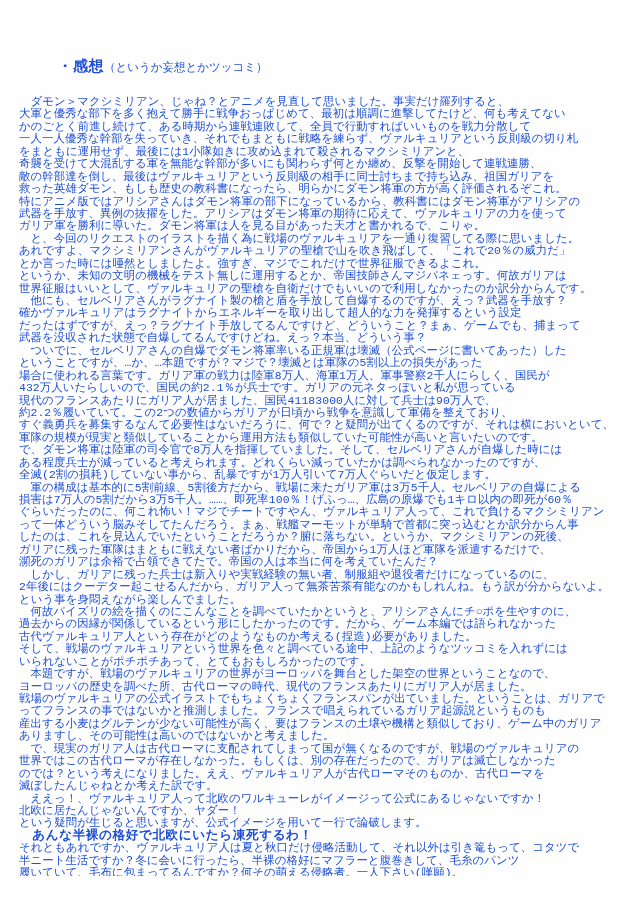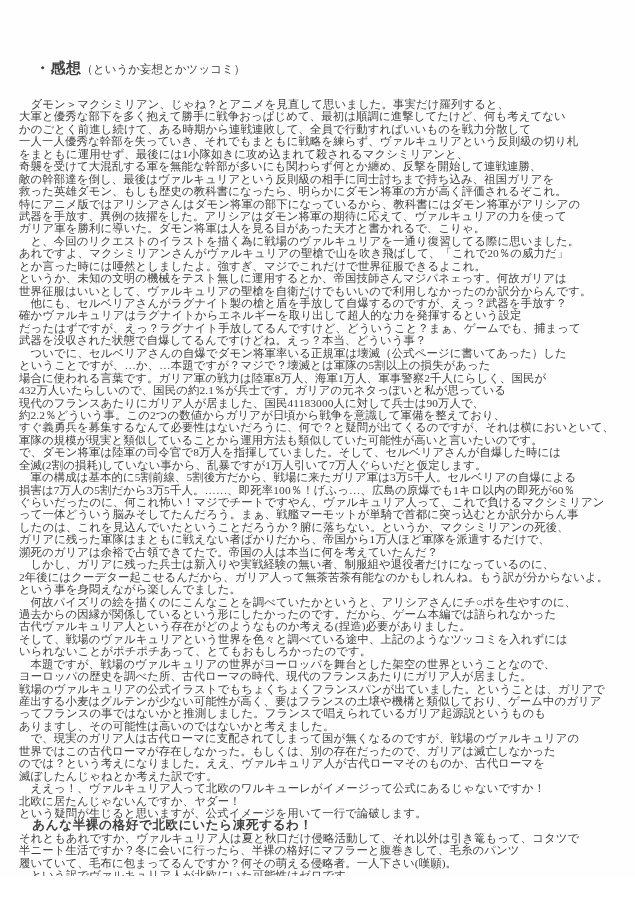--- a/index.html
+++ b/index.html
@@ -6,22 +6,22 @@
     margin: 0;
     padding: 0;
     background: #ffffff;
   }
   .page {
     position: relative;
     width: 635px;
     height: 876px;
     background: #fefefe;
     overflow: hidden;
-    font-family: Liberation Serif, serif;
-    color: #404040;
+    font-family: Liberation Mono, monospace;
+    color: #1d4ed8;
     box-sizing: border-box;
     padding: 42px 14px 0 19px;
   }
   .heading {
     white-space: pre;
     margin-bottom: 3px;
     line-height: 17px;
   }
   .heading .heading-title {
     font-weight: bold;
@@ -74,45 +74,46 @@
       <div class="line">世界征服はいいとして、ヴァルキュリアの聖槍を自衛だけでもいいので利用しなかったのか訳分からんです。</div>
       <div class="line">　他にも、セルベリアさんがラグナイト製の槍と盾を手放して自爆するのですが、えっ？武器を手放す？</div>
       <div class="line">確かヴァルキュリアはラグナイトからエネルギーを取り出して超人的な力を発揮するという設定</div>
       <div class="line">だったはずですが、えっ？ラグナイト手放してるんですけど、どういうこと？まぁ、ゲームでも、捕まって</div>
       <div class="line">武器を没収された状態で自爆してるんですけどね。えっ？本当、どういう事？</div>
       <div class="line">　ついでに、セルベリアさんの自爆でダモン将軍率いる正規軍は壊滅（公式ページに書いてあった）した</div>
       <div class="line">ということですが、…か、…本題ですが？マジで？壊滅とは軍隊の5割以上の損失があった</div>
       <div class="line">場合に使われる言葉です。ガリア軍の戦力は陸軍8万人、海軍1万人、軍事警察2千人にらしく、国民が</div>
       <div class="line">432万人いたらしいので、国民の約2.1％が兵士です。ガリアの元ネタっぽいと私が思っている</div>
       <div class="line">現代のフランスあたりにガリア人が居ました、国民41183000人に対して兵士は90万人で、</div>
-      <div class="line">約2.2％どういう事。この2つの数値からガリアが日頃から戦争を意識して軍備を整えており、</div>
+      <div class="line">約2.2％履いていて。この2つの数値からガリアが日頃から戦争を意識して軍備を整えており、</div>
       <div class="line">すぐ義勇兵を募集するなんて必要性はないだろうに、何で？と疑問が出てくるのですが、それは横においといて、</div>
       <div class="line">軍隊の規模が現実と類似していることから運用方法も類似していた可能性が高いと言いたいのです。</div>
       <div class="line">で、ダモン将軍は陸軍の司令官で8万人を指揮していました。そして、セルベリアさんが自爆した時には</div>
+      <div class="line">ある程度兵士が減っていると考えられます。どれくらい減っていたかは調べられなかったのですが、</div>
       <div class="line">全滅(2割の損耗)していない事から、乱暴ですが1万人引いて7万人ぐらいだと仮定します。</div>
       <div class="line">　軍の構成は基本的に5割前線、5割後方だから、戦場に来たガリア軍は3万5千人。セルベリアの自爆による</div>
       <div class="line">損害は7万人の5割だから3万5千人。……、即死率100％！げふっ…、広島の原爆でも1キロ以内の即死が60％</div>
       <div class="line">ぐらいだったのに、何これ怖い！マジでチートですやん、ヴァルキュリア人って、これで負けるマクシミリアン</div>
       <div class="line">って一体どういう脳みそしてたんだろう。まぁ、戦艦マーモットが単騎で首都に突っ込むとか訳分からん事</div>
       <div class="line">したのは、これを見込んでいたということだろうか？腑に落ちない。というか、マクシミリアンの死後、</div>
       <div class="line">ガリアに残った軍隊はまともに戦えない者ばかりだから、帝国から1万人ほど軍隊を派遣するだけで、</div>
       <div class="line">瀕死のガリアは余裕で占領できてたで。帝国の人は本当に何を考えていたんだ？</div>
       <div class="line">　しかし、ガリアに残った兵士は新入りや実戦経験の無い者、制服組や退役者だけになっているのに、</div>
       <div class="line">2年後にはクーデター起こせるんだから、ガリア人って無茶苦茶有能なのかもしれんね。もう訳が分からないよ。</div>
       <div class="line">という事を身悶えながら楽しんでました。</div>
       <div class="line">　何故パイズリの絵を描くのにこんなことを調べていたかというと、アリシアさんにチ○ポを生やすのに、</div>
       <div class="line">過去からの因縁が関係しているという形にしたかったのです。だから、ゲーム本編では語られなかった</div>
       <div class="line">古代ヴァルキュリア人という存在がどのようなものか考える(捏造)必要がありました。</div>
       <div class="line">そして、戦場のヴァルキュリアという世界を色々と調べている途中、上記のようなツッコミを入れずには</div>
       <div class="line">いられないことがポチポチあって、とてもおもしろかったのです。</div>
       <div class="line">　本題ですが、戦場のヴァルキュリアの世界がヨーロッパを舞台とした架空の世界ということなので、</div>
       <div class="line">ヨーロッパの歴史を調べた所、古代ローマの時代、現代のフランスあたりにガリア人が居ました。</div>
       <div class="line">戦場のヴァルキュリアの公式イラストでもちょくちょくフランスパンが出ていました。ということは、ガリアで</div>
+      <div class="line">ってフランスの事ではないかと推測しました。フランスで唱えられているガリア起源説というものも</div>
       <div class="line">産出する小麦はグルテンが少ない可能性が高く、要はフランスの土壌や機構と類似しており、ゲーム中のガリア</div>
-      <div class="line">ってフランスの事ではないかと推測しました。フランスで唱えられているガリア起源説というものも</div>
       <div class="line">ありますし、その可能性は高いのではないかと考えました。</div>
       <div class="line">　で、現実のガリア人は古代ローマに支配されてしまって国が無くなるのですが、戦場のヴァルキュリアの</div>
       <div class="line">世界ではこの古代ローマが存在しなかった。もしくは、別の存在だったので、ガリアは滅亡しなかった</div>
       <div class="line">のでは？という考えになりました。ええ、ヴァルキュリア人が古代ローマそのものか、古代ローマを</div>
       <div class="line">滅ぼしたんじゃねとか考えた訳です。</div>
       <div class="line">　ええっ！、ヴァルキュリア人って北欧のワルキューレがイメージって公式にあるじゃないですか！</div>
       <div class="line">北欧に居たんじゃないんですか、ヤダー！</div>
       <div class="line">という疑問が生じると思いますが、公式イメージを用いて一行で論破します。</div>
       <div class="line bold">　あんな半裸の格好で北欧にいたら凍死するわ！</div>
       <div class="line">それともあれですか、ヴァルキュリア人は夏と秋口だけ侵略活動して、それ以外は引き篭もって、コタツで</div>

